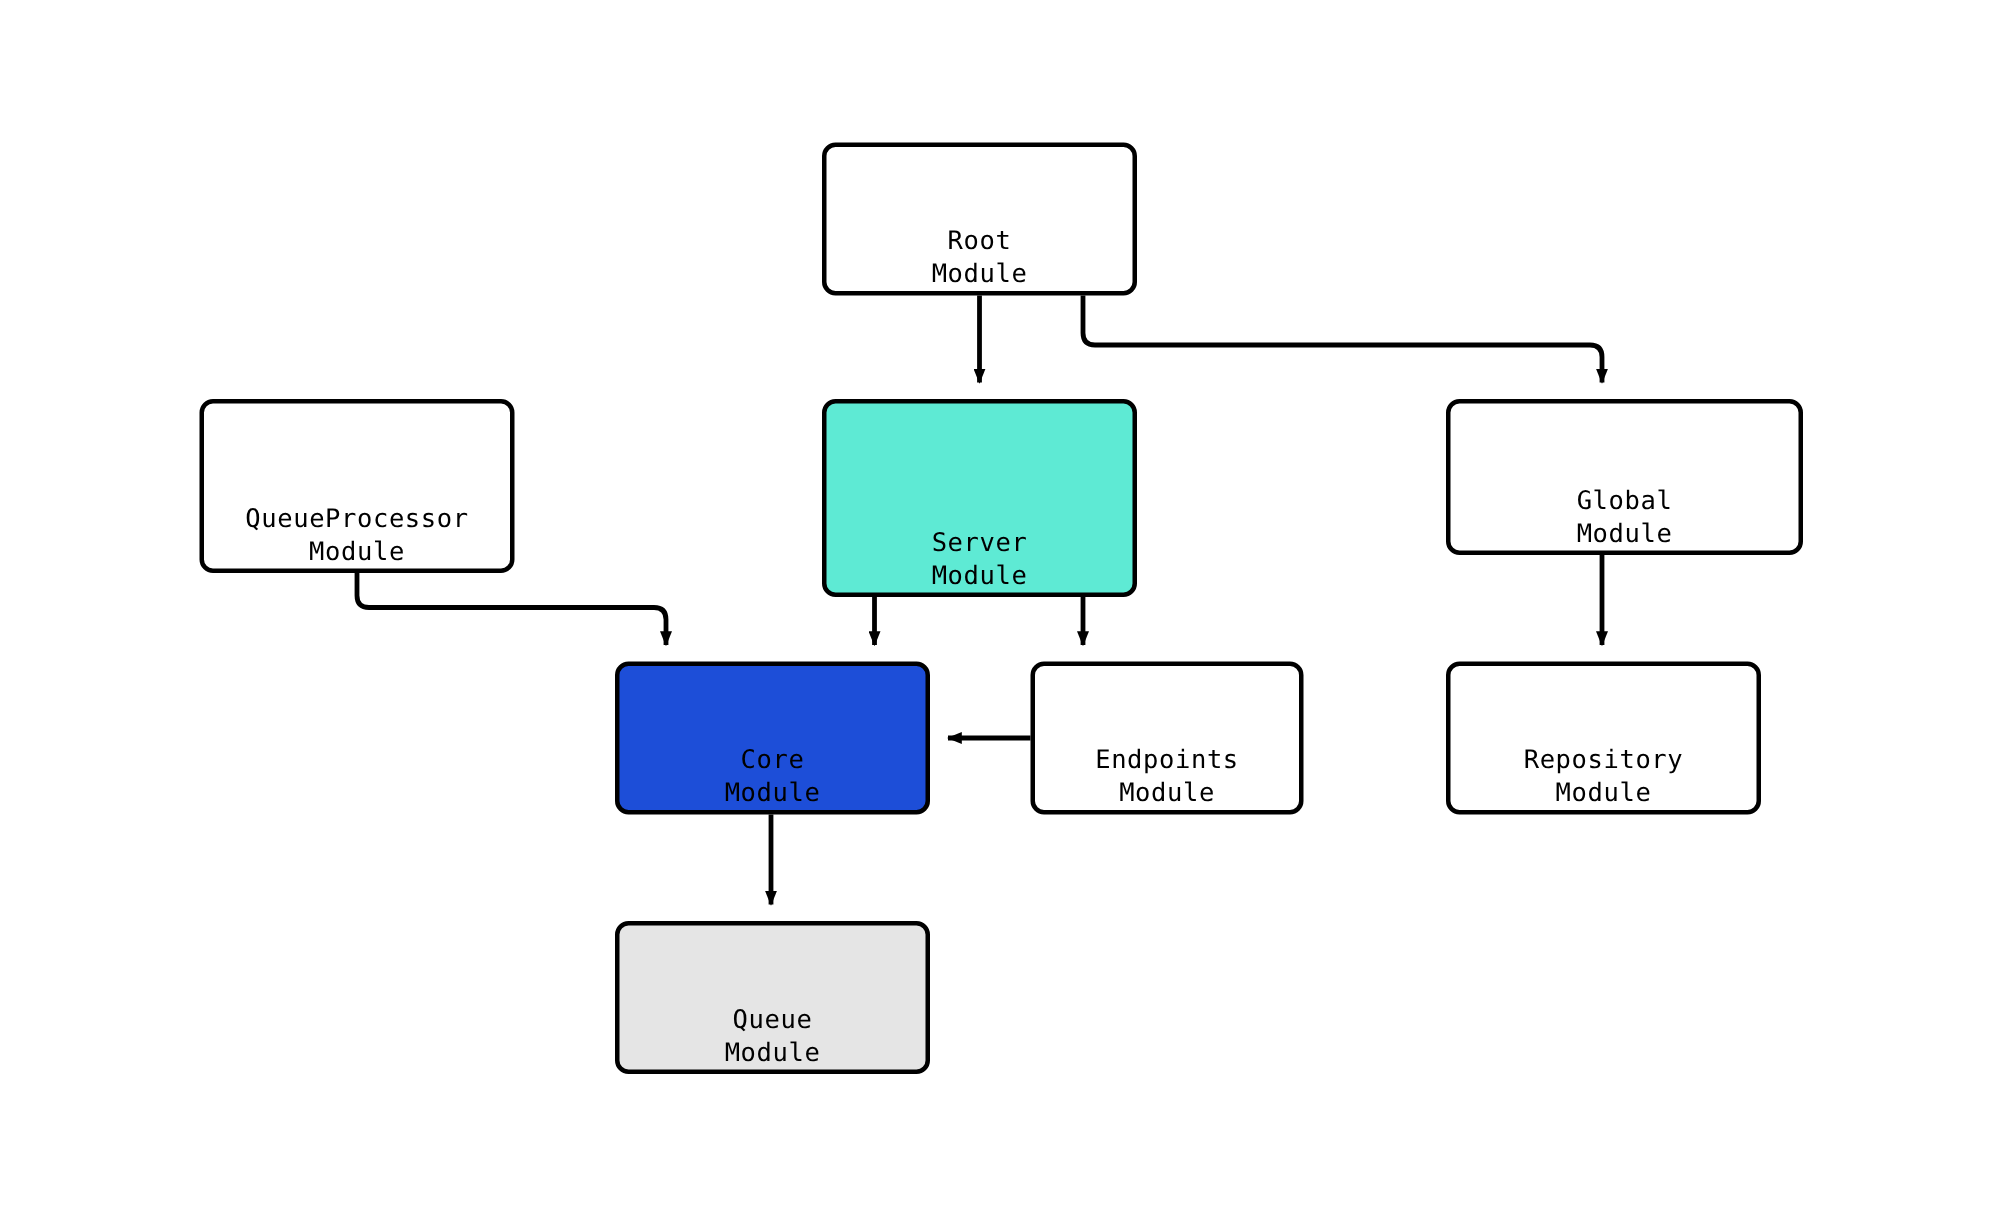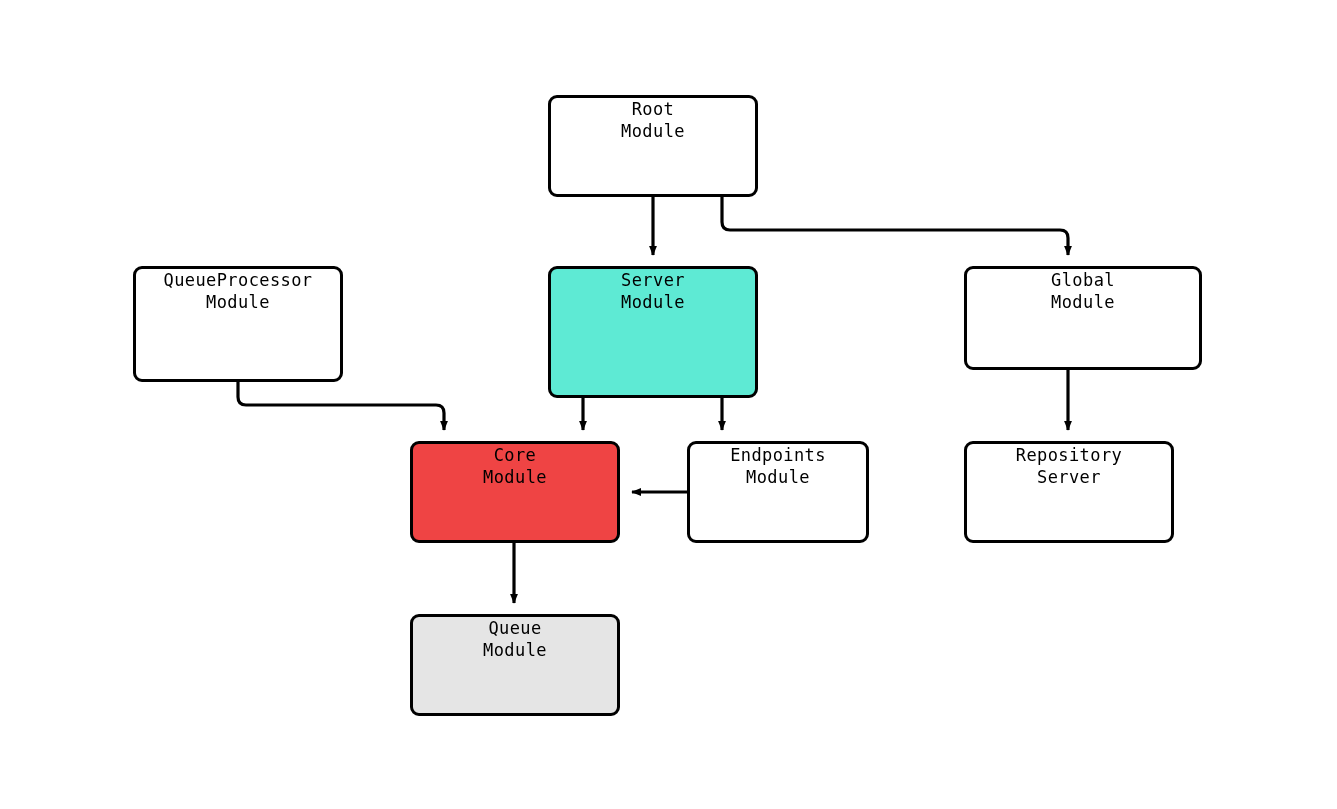--- a/index.html
+++ b/index.html
@@ -26,21 +26,21 @@
     width: 1337px;
     height: 809px;
   }
   .node {
     position: absolute;
     box-sizing: border-box;
     background: #ffffff;
     border: 3px solid #8b5cf6;
     border-radius: 9px;
     display: flex;
-    align-items: flex-start;
+    align-items: flex-end;
     justify-content: center;
     z-index: 2;
   }
   .node-label {
     text-align: center;
     color: #000000;
     font-size: 17px;
     line-height: 22px;
     font-family: "DejaVu Sans Mono", "Liberation Mono", monospace;
     white-space: pre;
@@ -80,31 +80,31 @@
 Module</div>
       </div>
       <div class="node" style="left: 548px; top: 266px; width: 210px; height: 132px; background: #5eead4; border-color: rgb(0, 0, 0);">
         <div class="node-label">Server
 Module</div>
       </div>
       <div class="node" style="left: 964px; top: 266px; width: 238px; height: 104px; background: rgb(255, 255, 255); border-color: rgb(0, 0, 0);">
         <div class="node-label">Global
 Module</div>
       </div>
-      <div class="node" style="left: 410px; top: 441px; width: 210px; height: 102px; background: #ef4444; border-color: rgb(0, 0, 0);">
+      <div class="node" style="left: 410px; top: 441px; width: 210px; height: 102px; background: #1d4ed8; border-color: rgb(0, 0, 0);">
         <div class="node-label">Core
 Module</div>
       </div>
       <div class="node" style="left: 687px; top: 441px; width: 182px; height: 102px; background: rgb(255, 255, 255); border-color: rgb(0, 0, 0);">
         <div class="node-label">Endpoints
 Module</div>
       </div>
       <div class="node" style="left: 964px; top: 441px; width: 210px; height: 102px; background: rgb(255, 255, 255); border-color: rgb(0, 0, 0);">
         <div class="node-label">Repository
-Server</div>
+Module</div>
       </div>
       <div class="node" style="left: 410px; top: 614px; width: 210px; height: 102px; background: #e5e5e5; border-color: rgb(0, 0, 0);">
         <div class="node-label">Queue
 Module</div>
       </div>
     </div>
 
 </div>
 
 </body></html>

